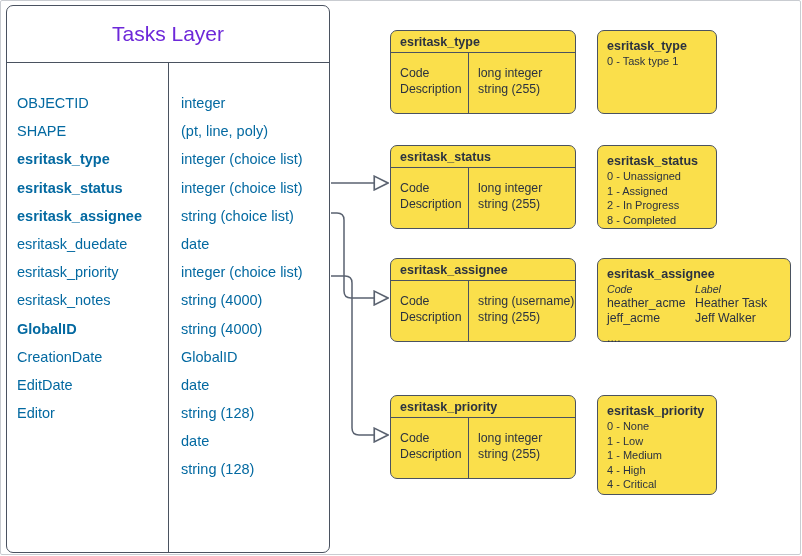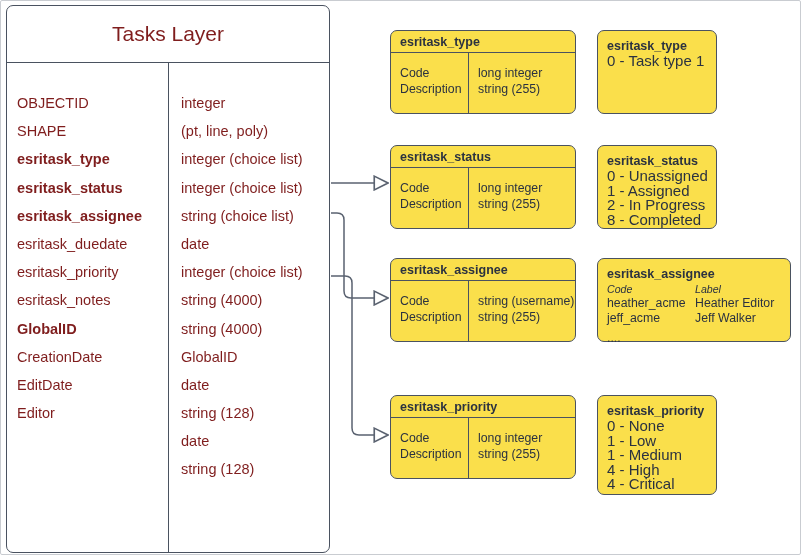--- a/index.html
+++ b/index.html
@@ -39,21 +39,21 @@
     border: 1.6px solid #4a5260;
     border-radius: 7px;
     box-sizing: border-box;
   }
   .entity-title {
     height: 57px;
     display: flex;
     align-items: center;
     justify-content: center;
     font-size: 21px;
-    color: #7f1d1d;
+    color: #6d28d9;
     border-bottom: 1.6px solid #4a5260;
     box-sizing: border-box;
   }
   .entity-body {
     position: relative;
     height: calc(100% - 57px);
     display: flex;
     box-sizing: border-box;
   }
   .col-names {
@@ -64,21 +64,21 @@
   }
   .col-types {
     flex: 1;
     box-sizing: border-box;
     padding: 26px 0 0 12px;
   }
   .field-row {
     height: 28.2px;
     line-height: 28.2px;
     font-size: 14.5px;
-    color: #7f1d1d;
+    color: #0369a1;
     white-space: nowrap;
   }
   .field-row.bold { font-weight: bold; }
 
   
   .ybox {
     position: absolute;
     background: #fadf4b;
     border: 1.6px solid #4a5260;
     border-radius: 7px;
@@ -128,21 +128,21 @@
     padding: 7px 0 0 9px;
     color: #2b3240;
   }
   .dbox-title {
     font-size: 12.5px;
     font-weight: bold;
     line-height: 16px;
     white-space: nowrap;
   }
   .dbox-line {
-    font-size: 15px;
+    font-size: 11px;
     line-height: 14.5px;
     white-space: nowrap;
   }
   .dbox-grid {
     display: block;
   }
   .dbox-grid-row {
     display: flex;
     font-size: 12.3px;
     line-height: 14.8px;
@@ -289,21 +289,21 @@
 
   <div class="dbox" style="left:597px; top:258px; width:194px; height:84px;">
     <div class="dbox-title">esritask_assignee</div>
     <div class="dbox-grid">
       <div class="dbox-grid-row hdr">
         <span class="gcell-code">Code</span>
         <span>Label</span>
       </div>
       <div class="dbox-grid-row">
         <span class="gcell-code">heather_acme</span>
-        <span>Heather Editor</span>
+        <span>Heather Task</span>
       </div>
       <div class="dbox-grid-row">
         <span class="gcell-code">jeff_acme</span>
         <span>Jeff Walker</span>
       </div>
       <div class="dbox-spacer"></div>
       <div class="dbox-grid-row">
         <span>....</span>
       </div>
     </div>

